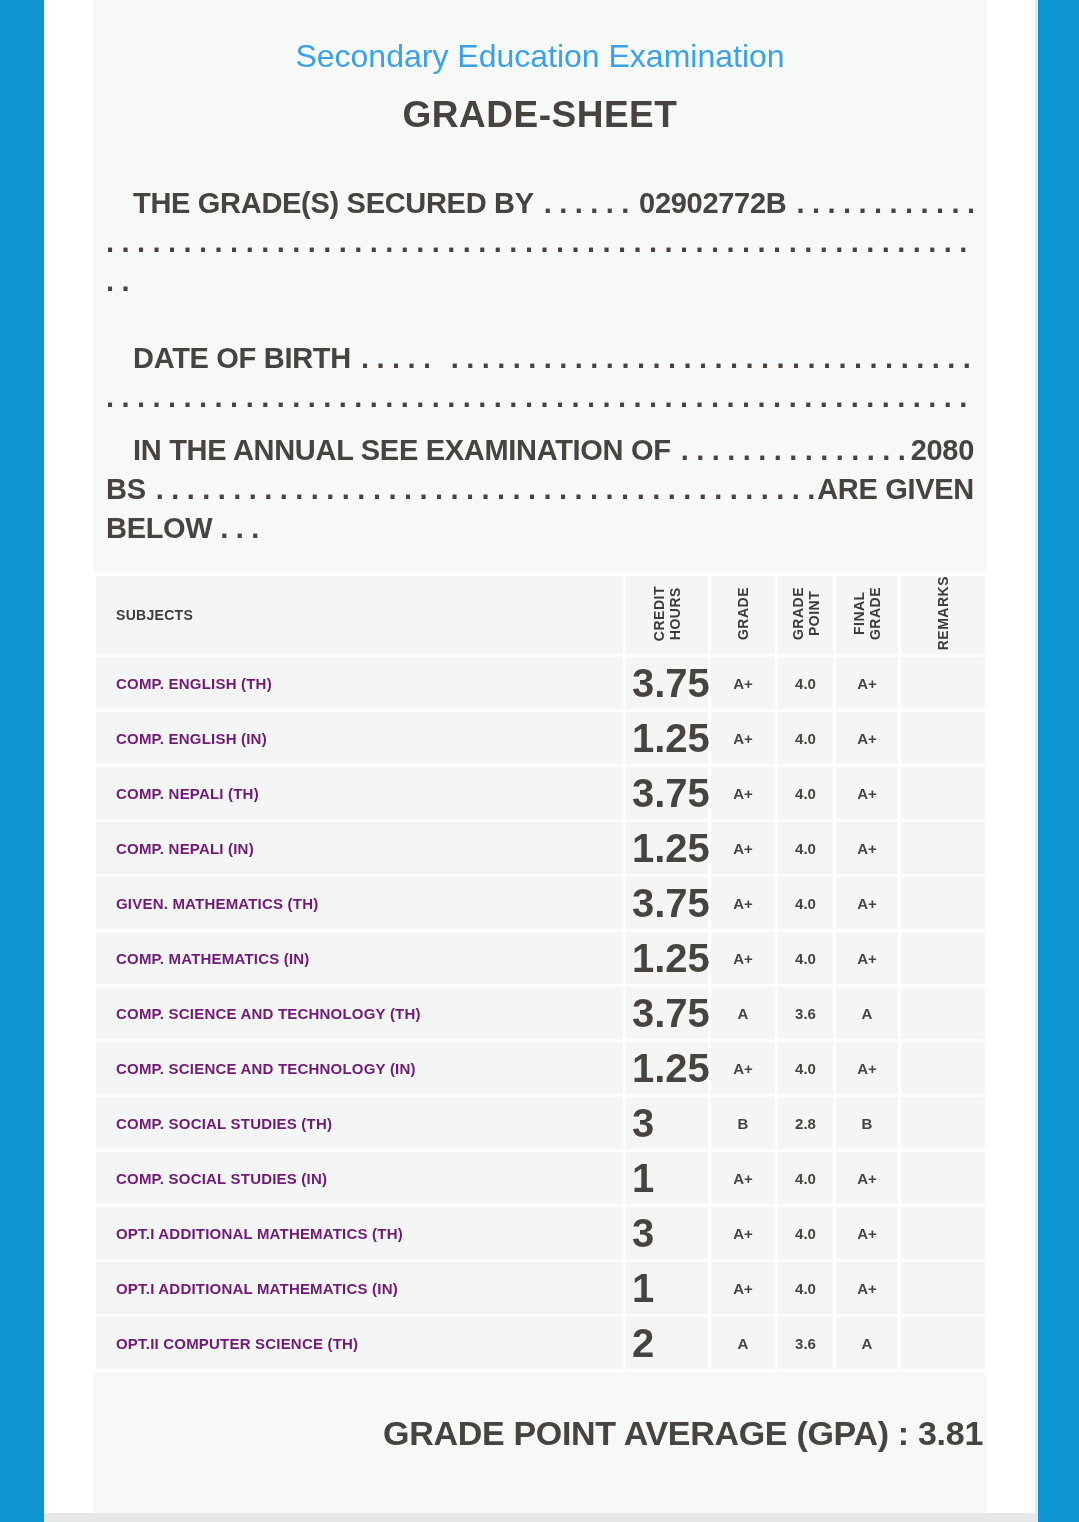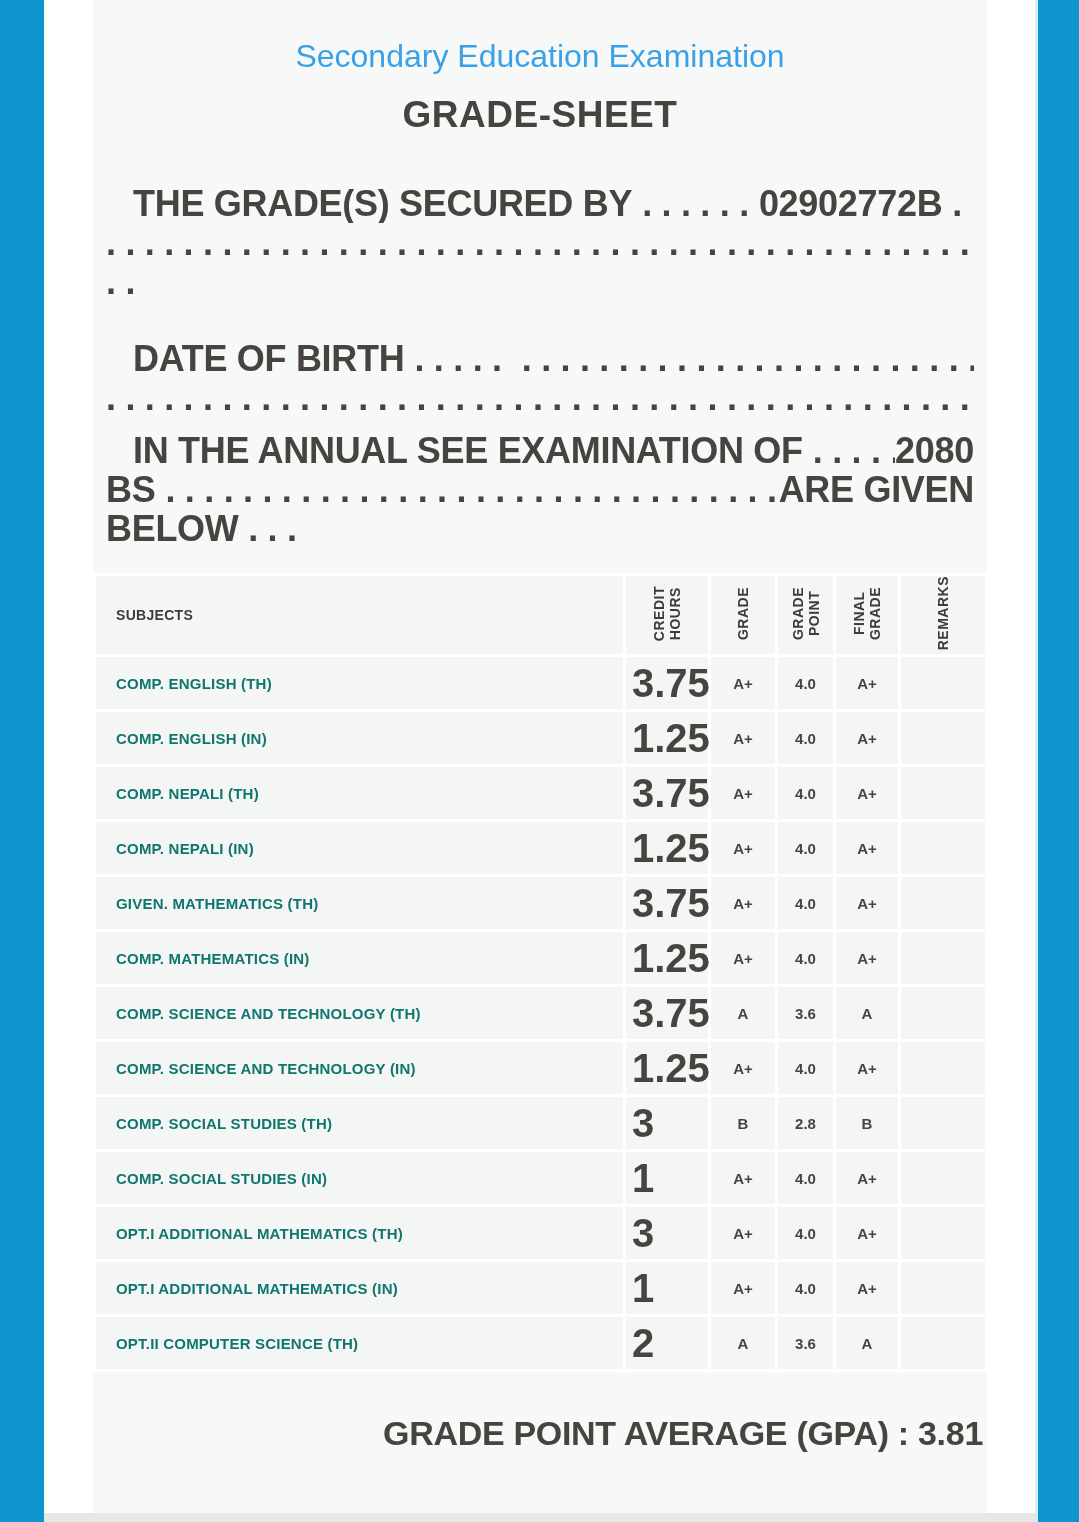--- a/index.html
+++ b/index.html
@@ -22,21 +22,21 @@
     margin:30px 13px 0; text-align:center;
     color:#3aa1e6; font-size:32px; font-weight:400; line-height:52px;
   }
   .doc-subtitle {
     margin:10px 13px 0; text-align:center;
     color:#474440; font-size:37px; font-weight:700; line-height:46px; letter-spacing:.5px;
   }
 
   .para {
     margin:0 13px; color:#474440; font-weight:700;
-    font-size:36px; line-height:39px; letter-spacing:-.3px;
+    font-size:29px; line-height:39px; letter-spacing:-.3px;
   }
   .para.first  { margin-top:46px; }
   .para.second { margin-top:38px; }
   .para.third  { margin-top:14px; }
   .line { display:flex; align-items:baseline; overflow:hidden; white-space:nowrap; }
   .line.indent { padding-left:27px; }
   .fill { flex:1 1 0; overflow:hidden; white-space:nowrap; margin-left:10px; }
   .mid  { margin:0 10px; }
   .dotline { overflow:hidden; white-space:nowrap; }
 
@@ -53,21 +53,21 @@
   th.rot { height:64px; text-align:center; vertical-align:middle; font-weight:700; padding:0; }
   .vert {
     display:inline-block;
     writing-mode:vertical-rl; transform:rotate(180deg);
     white-space:pre-line;
     font-size:14px; line-height:16px; letter-spacing:.5px; color:#3d3c39;
   }
   td { height:52px; vertical-align:middle; }
   td.subject {
     padding-left:20px; font-size:15px; font-weight:700;
-    color:#0f766e; letter-spacing:.2px;
+    color:#701a75; letter-spacing:.2px;
   }
   td.credit {
     padding-left:6px; font-size:40px; font-weight:700; color:#474440; line-height:1;
   }
   td.center { text-align:center; font-size:15px; font-weight:700; color:#474440; }
 
   .gpa-line {
     margin:42px 4px 0 13px; text-align:right;
     color:#474440; font-size:34px; font-weight:700; letter-spacing:-.3px;
   }

